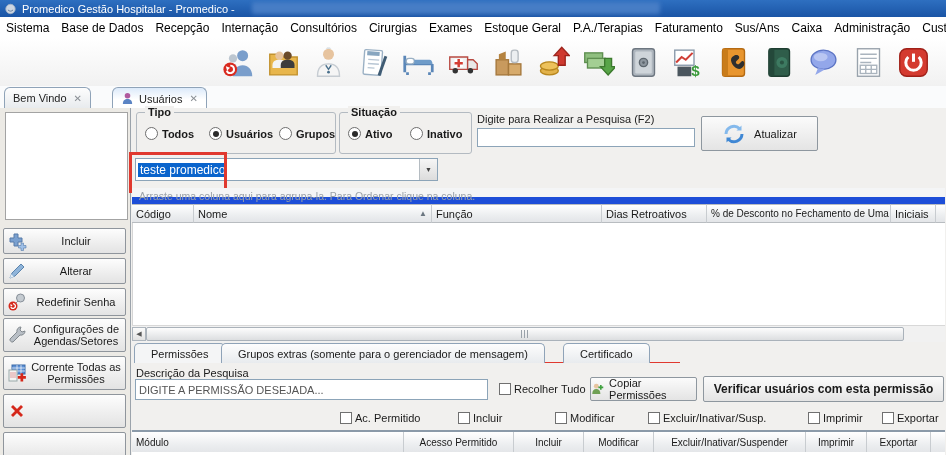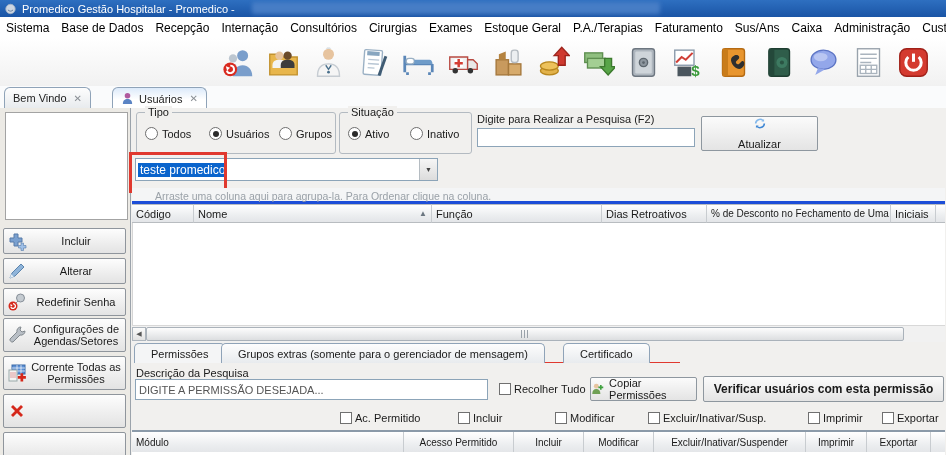--- a/index.html
+++ b/index.html
@@ -34,21 +34,21 @@
   .sidebar{position:absolute;left:0;top:108px;width:131px;height:347px;background:#eceae5;
            border-right:1px solid #9ba3ab;box-sizing:border-box;}
   .sbbox{position:absolute;left:5px;top:4px;width:121px;height:106px;background:#fff;border:1px solid #a3a3a3;}
   .sbtn{position:absolute;left:3px;width:123px;border:1px solid #8f959c;border-radius:2px;
         background:linear-gradient(180deg,#fdfdfd,#e3e3e3);display:flex;align-items:center;
         box-sizing:border-box;font-size:11px;line-height:1.1;}
   .sbtn svg{width:20px;height:20px;flex:0 0 20px;margin-left:3px;}
   .sbtn .lbl{flex:1;text-align:center;padding:0 2px;}
   .main{position:absolute;left:131px;top:108px;width:815px;height:347px;background:#f1f0ee;}
   
-  .gbox{position:absolute;border:1px solid #b3bac1;border-radius:3px;background:#f1f0ee;}
+  .gbox{position:absolute;border:1px solid #b3bac1;border-radius:3px;background:#f1f0ee;font-weight:bold;}
   .gbox .legend{position:absolute;top:-7px;left:8px;background:#f1f0ee;padding:0 3px;font-size:11px;}
   .radio{display:inline-flex;align-items:center;gap:4px;font-size:11px;}
   .rdot{width:11px;height:11px;border:1px solid #6e6e6e;border-radius:50%;background:#fff;
         display:inline-block;position:relative;}
   .radio.on .rdot::after{content:"";position:absolute;left:2.5px;top:2.5px;width:6px;height:6px;
         border-radius:50%;background:#2b2b2b;}
   .tinput{border:1px solid #8ca4b8;background:#fff;font-family:"Liberation Sans",sans-serif;
           font-size:11px;padding:1px 3px;box-sizing:border-box;color:#333;}
   .tinput::placeholder{color:#555;}
   .btn{border:1px solid #8e979f;border-radius:2px;background:linear-gradient(180deg,#fbfbfb,#e4e4e4);
@@ -56,22 +56,22 @@
   
   .combo{position:absolute;left:4px;top:50px;width:303px;height:23px;background:#fff;
          border:1px solid #8ca4b8;box-sizing:border-box;display:flex;align-items:center;}
   .combo .sel{margin-left:2px;background:#0a64cc;color:#ffffff;font-size:12px;padding:0 2px;}
   .combo .drop{margin-left:auto;width:17px;height:21px;background:linear-gradient(180deg,#f6f6f6,#dcdcdc);
          border-left:1px solid #b5bcc2;display:flex;align-items:center;justify-content:center;
          font-size:7px;color:#444;}
   .annot{position:absolute;border:3px solid #e0392f;background:transparent;pointer-events:none;}
   
   .hintbar{position:absolute;left:1px;top:80px;width:813px;height:16px;background:#f4f5f6;
-           color:#9aa1a8;font-size:10.5px;line-height:16px;padding-left:23px;box-sizing:border-box;
-           border-bottom:3px solid #1d4ed8;}
+           color:#9aa1a8;font-size:10.5px;line-height:16px;padding-left:7px;box-sizing:border-box;
+           border-bottom:7px solid #1d4ed8;}
   .colhead{position:absolute;left:1px;top:96px;width:813px;height:19px;display:flex;}
   .colhead .hc{background:linear-gradient(180deg,#ffffff,#eceef0 60%,#e3e5e8);
            border-top:1px solid #b8bcc0;border-bottom:1px solid #b8bcc0;border-right:1px solid #c8ccd0;
            box-sizing:border-box;font-size:11px;display:flex;align-items:center;padding:0 4px;
            white-space:nowrap;overflow:hidden;}
   .gridbody{position:absolute;left:1px;top:115px;width:813px;height:102px;background:#fff;
            border-left:1px solid #d5d5d5;box-sizing:border-box;}
   .semreg{position:absolute;left:400px;top:158px;width:150px;text-align:center;color:#666;font-size:12px;}
   
   .hscroll{position:absolute;left:1px;top:217px;width:813px;height:16px;background:#f1f1f1;
@@ -357,21 +357,21 @@
         </span>
       <span class="radio" style="position:absolute;left:70px;top:14px;">
         <span class="rdot"></span>
         <span>Inativo</span>
         </span>
     </div>
 
     <div style="position:absolute;left:346px;top:5px;font-size:11px;">Digite para Realizar a Pesquisa (F2)</div>
     <input class="tinput" style="position: absolute; left: 346px; top: 20px; width: 218px; height: 19px;" value="">
 
-    <div class="btn" style="position:absolute;left:570px;top:8px;width:117px;height:35px;gap:8px;flex-direction:column;">
+    <div class="btn" style="position:absolute;left:570px;top:8px;width:117px;height:35px;gap:8px;">
       <svg width="24" height="24" viewBox="0 0 24 24">
         <path d="M20 12a8 8 0 0 1-13.5 5.5" stroke="#3f87d4" stroke-width="3" fill="none"></path>
         <path d="M4 12A8 8 0 0 1 17.5 6.5" stroke="#84b9ec" stroke-width="3" fill="none"></path>
         <path d="M19.5 3.5v5h-5z" fill="#84b9ec"></path>
           <path d="M4.5 20.5v-5h5z" fill="#3f87d4"></path>
         </svg>
       <span>Atualizar</span>
     </div>
 
     <div class="combo">

